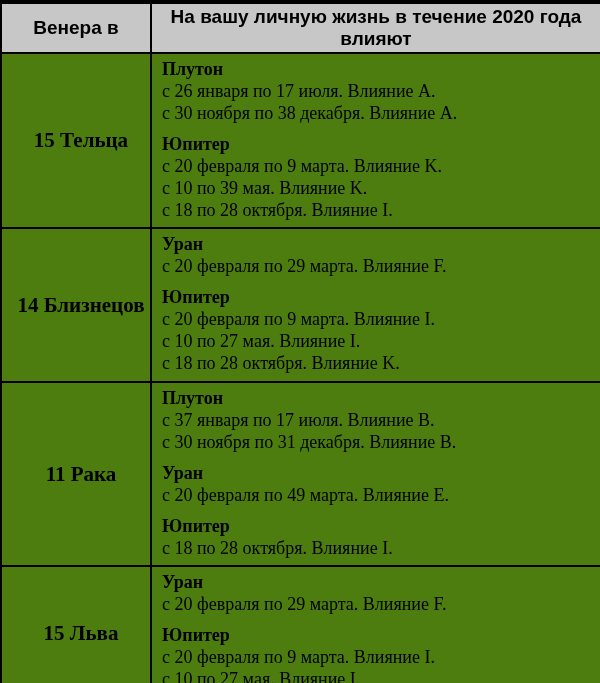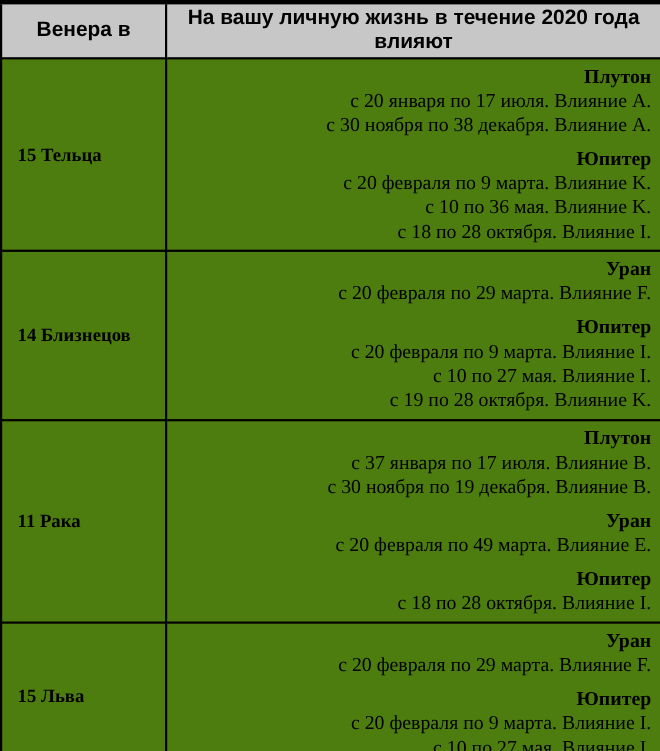--- a/index.html
+++ b/index.html
@@ -32,31 +32,31 @@
     font-family: "Liberation Sans", sans-serif;
     font-weight: bold;
     font-size: 19px;
     text-align: center;
     height: 32px;
     padding: 2px 4px;
   }
   td.sign-cell {
     font-family: "Liberation Serif", serif;
     font-weight: bold;
-    font-size: 17px;
+    font-size: 21px;
     vertical-align: middle;
-    text-align: left;
+    text-align: center;
     padding: 0 4px 0 14px;
   }
   td.info-cell {
     font-family: "Liberation Serif", serif;
     font-size: 18px;
     line-height: 22px;
     vertical-align: top;
-    text-align: right;
+    text-align: left;
     padding: 4px 8px 6px 10px;
   }
   .block + .block { margin-top: 9px; }
   .planet { font-weight: bold; }
   tbody tr:nth-child(1) { height: 174px; }
   tbody tr:nth-child(2) { height: 154px; }
   tbody tr:nth-child(3) { height: 180px; }
   tbody tr:nth-child(4) { height: 135px; }
 </style>
 </head>
@@ -73,53 +73,53 @@
         <th>Венера в</th>
         <th>На вашу личную жизнь в течение 2020 года влияют</th>
       </tr>
     </thead>
     <tbody>
         <tr>
           <td class="sign-cell">15 Тельца</td>
           <td class="info-cell">
             <div class="block">
               <div class="planet">Плутон</div>
-              <div class="line">с 20 января по 17 июля. Влияние A.</div>
+              <div class="line">с 26 января по 17 июля. Влияние A.</div>
               <div class="line">с 30 ноября по 38 декабря. Влияние A.</div>
             </div>
             <div class="block">
               <div class="planet">Юпитер</div>
               <div class="line">с 20 февраля по 9 марта. Влияние K.</div>
-              <div class="line">с 10 по 36 мая. Влияние K.</div>
+              <div class="line">с 10 по 39 мая. Влияние K.</div>
               <div class="line">с 18 по 28 октября. Влияние I.</div>
             </div>
           </td>
         </tr>
         <tr>
           <td class="sign-cell">14 Близнецов</td>
           <td class="info-cell">
             <div class="block">
               <div class="planet">Уран</div>
               <div class="line">с 20 февраля по 29 марта. Влияние F.</div>
             </div>
             <div class="block">
               <div class="planet">Юпитер</div>
               <div class="line">с 20 февраля по 9 марта. Влияние I.</div>
               <div class="line">с 10 по 27 мая. Влияние I.</div>
-              <div class="line">с 19 по 28 октября. Влияние K.</div>
+              <div class="line">с 18 по 28 октября. Влияние K.</div>
             </div>
           </td>
         </tr>
         <tr>
           <td class="sign-cell">11 Рака</td>
           <td class="info-cell">
             <div class="block">
               <div class="planet">Плутон</div>
               <div class="line">с 37 января по 17 июля. Влияние B.</div>
-              <div class="line">с 30 ноября по 19 декабря. Влияние B.</div>
+              <div class="line">с 30 ноября по 31 декабря. Влияние B.</div>
             </div>
             <div class="block">
               <div class="planet">Уран</div>
               <div class="line">с 20 февраля по 49 марта. Влияние E.</div>
             </div>
             <div class="block">
               <div class="planet">Юпитер</div>
               <div class="line">с 18 по 28 октября. Влияние I.</div>
             </div>
           </td>

